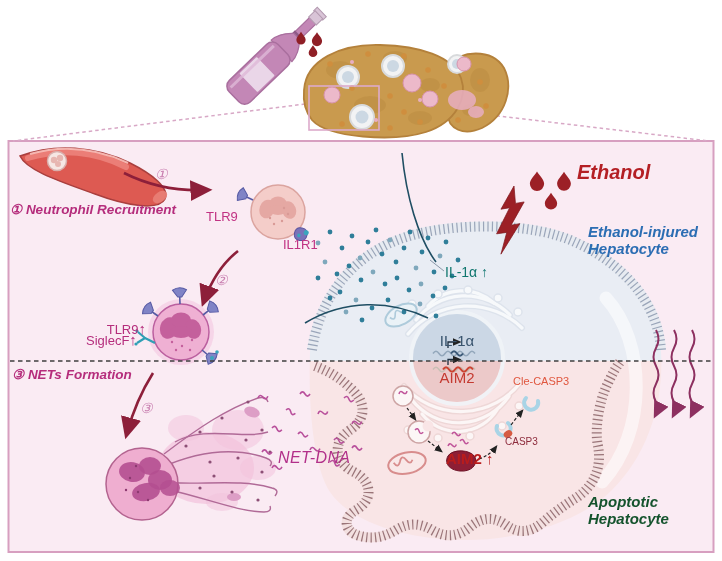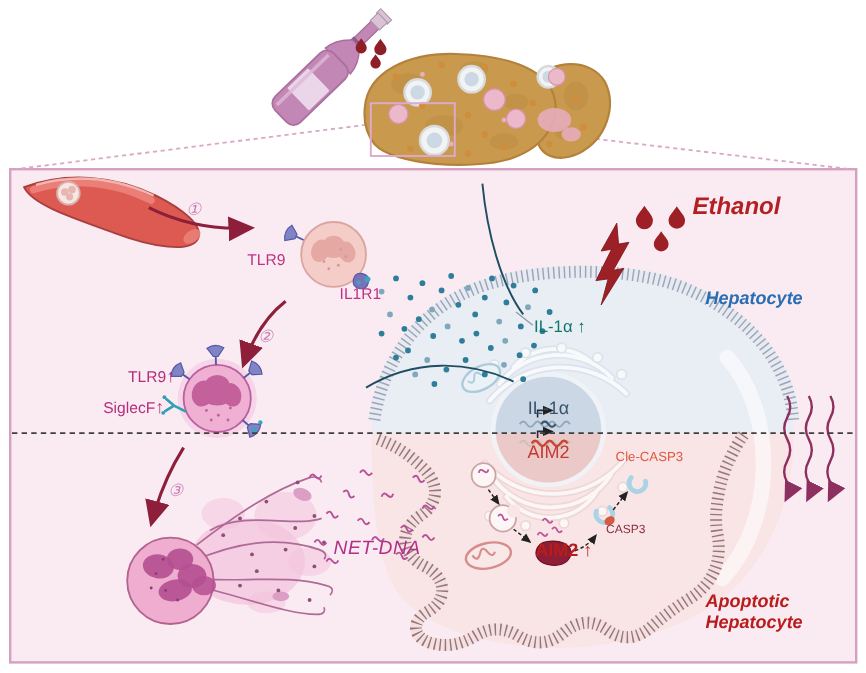--- a/index.html
+++ b/index.html
@@ -14,21 +14,21 @@
   .t-up .arr{font-size:15px;}
   .t-netdna{font-size:16px;color:#b2308a;letter-spacing:.4px;font-style:italic;}
   .t-ethanol{font-size:20px;font-weight:bold;font-style:italic;color:#b41f24;}
   .t-blue{font-size:15px;font-weight:bold;font-style:italic;color:#2b6db3;}
   .t-il1a{font-size:14px;color:#0f766e;}
   .t-gene-blue{font-size:15px;color:#39546e;text-align:center;width:80px;}
   .t-gene-red{font-size:15px;color:#c43a31;text-align:center;width:80px;}
   .t-clecasp{font-size:11px;color:#e0573f;}
   .t-casp{font-size:10px;color:#8d2b3c;}
   .t-aim2up{font-size:15px;font-weight:bold;color:#b91c1c;}
-  .t-apop{font-size:15px;font-weight:bold;font-style:italic;color:#b91c1c;}
+  .t-apop{font-size:15px;font-weight:bold;font-style:italic;color:#14532d;}
 </style>
 </head>
 <body>
 
 <div class="stage">
 <svg width="722" height="561" viewBox="0 0 722 561">
   <defs>
     <path id="drop" d="M0,-10 C3,-5 7.5,-1.5 7.5,3 A7.5,7.5 0 1 1 -7.5,3 C-7.5,-1.5 -3,-5 0,-10 Z"></path>
     <g id="fan">
       <line x1="0" y1="0" x2="0" y2="-7" stroke="#565aa4" stroke-width="1.6"></line>
@@ -432,34 +432,37 @@
             <circle cx="352" cy="62" r="2" fill="#e8aec2"></circle>
             <circle cx="420" cy="100" r="2" fill="#e8aec2"></circle>
             <circle cx="376" cy="120" r="2" fill="#e8aec2"></circle>
           </g>
       <rect x="309" y="86" width="70" height="44" fill="none" stroke="#dcaacb" stroke-width="1.6"></rect>
     </g>
   </g>
 </svg>
 
 
+<div class="lbl t-step" style="left:10px;top:203px"><span>①</span> <span>Neutrophil Recruitment</span></div>
+<div class="lbl t-step" style="left:12px;top:368px"><span>③</span> <span>NETs Formation</span></div>
 
 <div class="lbl t-badge" style="left:155px;top:167px">①</div>
 <div class="lbl t-badge" style="left:215px;top:273px">②</div>
 <div class="lbl t-badge" style="left:140px;top:401px">③</div>
 
 <div class="lbl t-mol" style="left:206px;top:210px">TLR9</div>
 <div class="lbl t-mol" style="left:283px;top:238px">IL1R1</div>
 
-<div class="lbl t-up" style="left:98px;top:306px;width:48px;text-align:right"><span>TLR9</span><span class="arr">↑</span></div>
+<div class="lbl t-up" style="left:98px;top:321px;width:48px;text-align:right"><span>TLR9</span><span class="arr">↑</span></div>
 <div class="lbl t-up" style="left:86px;top:332px"><span>SiglecF</span><span class="arr">↑</span></div>
 
 <div class="lbl t-netdna" style="left:278px;top:449px">NET-DNA</div>
 
 <div class="lbl t-ethanol" style="left:577px;top:162px">Ethanol</div>
+<div class="lbl t-blue" style="left:588px;top:224px">Ethanol-injured</div>
 <div class="lbl t-blue" style="left:588px;top:241px">Hepatocyte</div>
 
 <div class="lbl t-il1a" style="left:445px;top:265px"><span>IL-1α</span> <span>↑</span></div>
 
 <div class="lbl t-gene-blue" style="left:417px;top:333px">IL-1α</div>
 <div class="lbl t-gene-red" style="left:417px;top:370px">AIM2</div>
 
 <div class="lbl t-clecasp" style="left:513px;top:376px">Cle-CASP3</div>
 <div class="lbl t-casp" style="left:505px;top:437px">CASP3</div>
 

